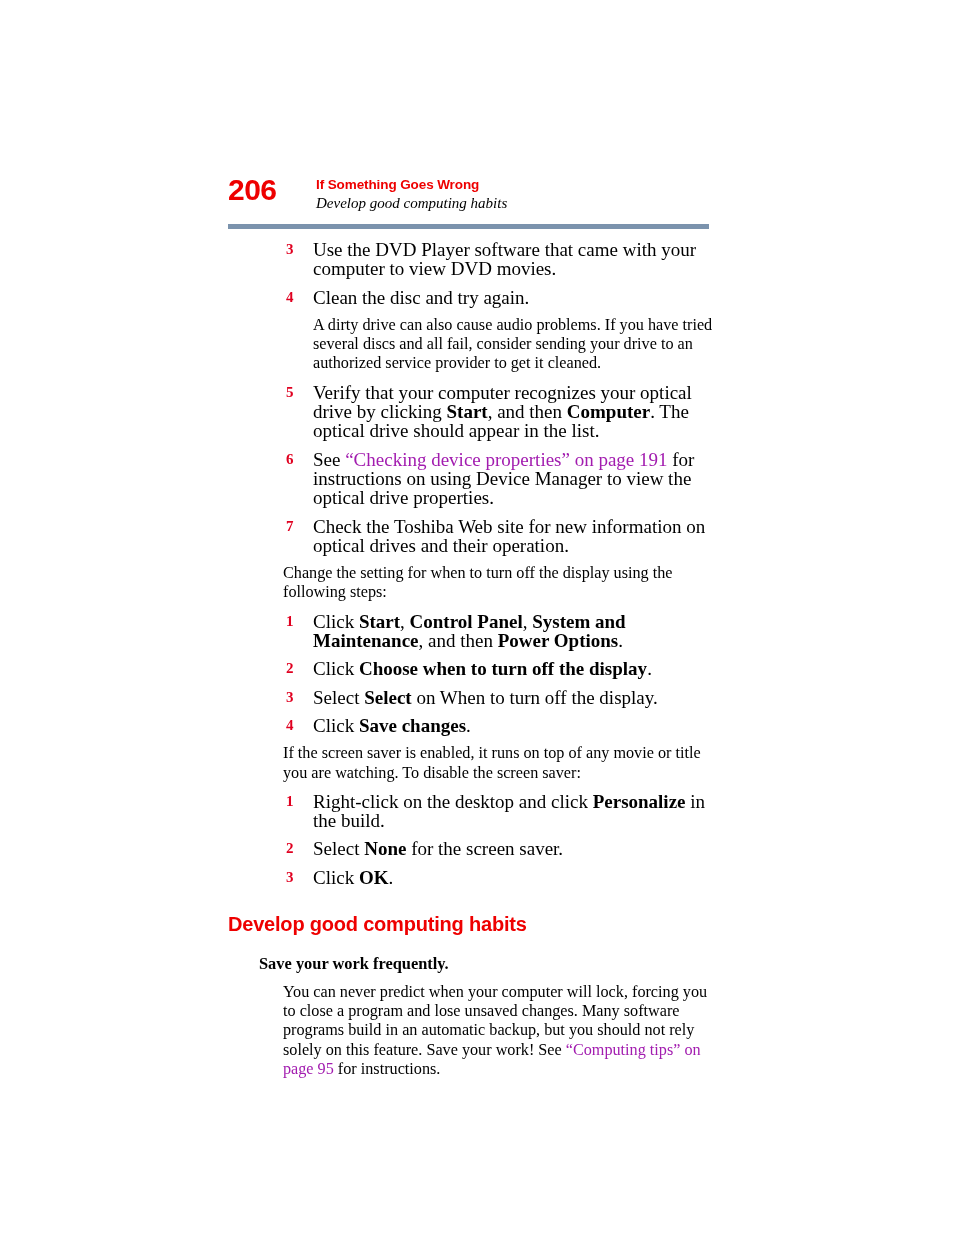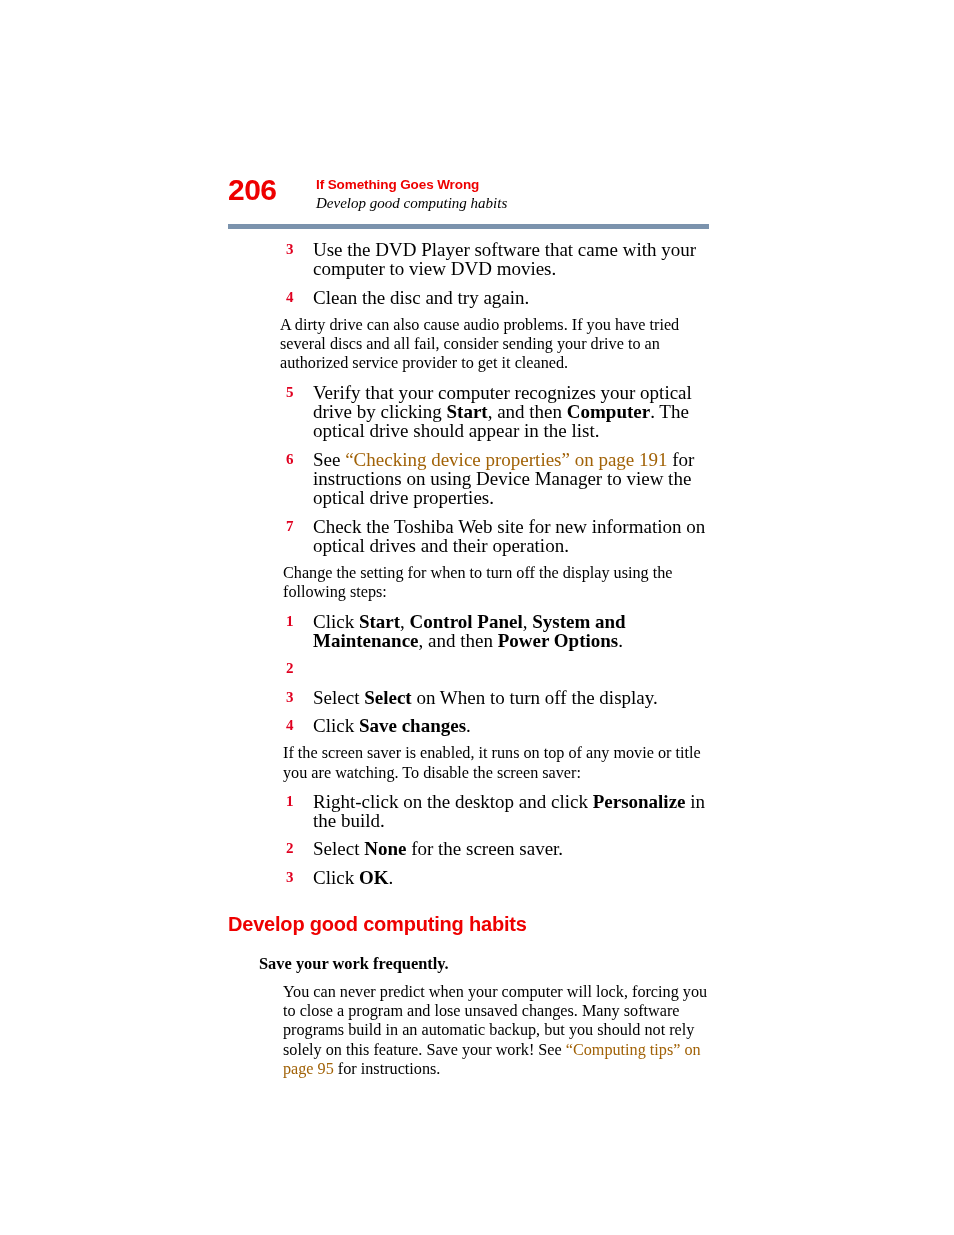--- a/index.html
+++ b/index.html
@@ -105,21 +105,21 @@
     text-align: left;
   }
   .step-text {
     flex: 1;
     font-size: 19px;
     line-height: 19.3px;
   }
 
   
   .indent-para {
-    margin-left: 52px;
+    margin-left: 85px;
     margin-top: 9px;
     font-size: 16.2px;
     line-height: 19.3px;
   }
   
   .body-para {
     margin-left: 55px;
     margin-top: 9px;
     font-size: 16.2px;
     line-height: 19.3px;
@@ -141,21 +141,21 @@
     font-family: "Liberation Sans Narrow", "Liberation Sans", sans-serif;
     font-weight: bold;
     font-size: 20px;
     line-height: 24px;
     color: #ee0000;
     letter-spacing: -0.2px;
   }
 
   b, .b { font-weight: bold; }
   .link {
-    color: #a16207;
+    color: #a21caf;
     text-decoration: none;
   }
 </style>
 </head>
 <body>
 
 <div class="page">
 
   <div class="header">
     <div class="header-row">
@@ -200,20 +200,21 @@
 
     <p class="body-para">Change the setting for when to turn off the display using the following steps:</p>
 
     <div class="step">
       <div class="step-num">1</div>
       <div class="step-text"><span>Click </span><b>Start</b><span>, </span><b>Control Panel</b><span>, </span><b>System and Maintenance</b><span>, and then </span><b>Power Options</b><span>.</span></div>
     </div>
 
     <div class="step">
       <div class="step-num">2</div>
+      <div class="step-text"><span>Click </span><b>Choose when to turn off the display</b><span>.</span></div>
     </div>
 
     <div class="step">
       <div class="step-num">3</div>
       <div class="step-text"><span>Select </span><b>Select</b><span> on When to turn off the display.</span></div>
     </div>
 
     <div class="step">
       <div class="step-num">4</div>
       <div class="step-text"><span>Click </span><b>Save changes</b><span>.</span></div>

